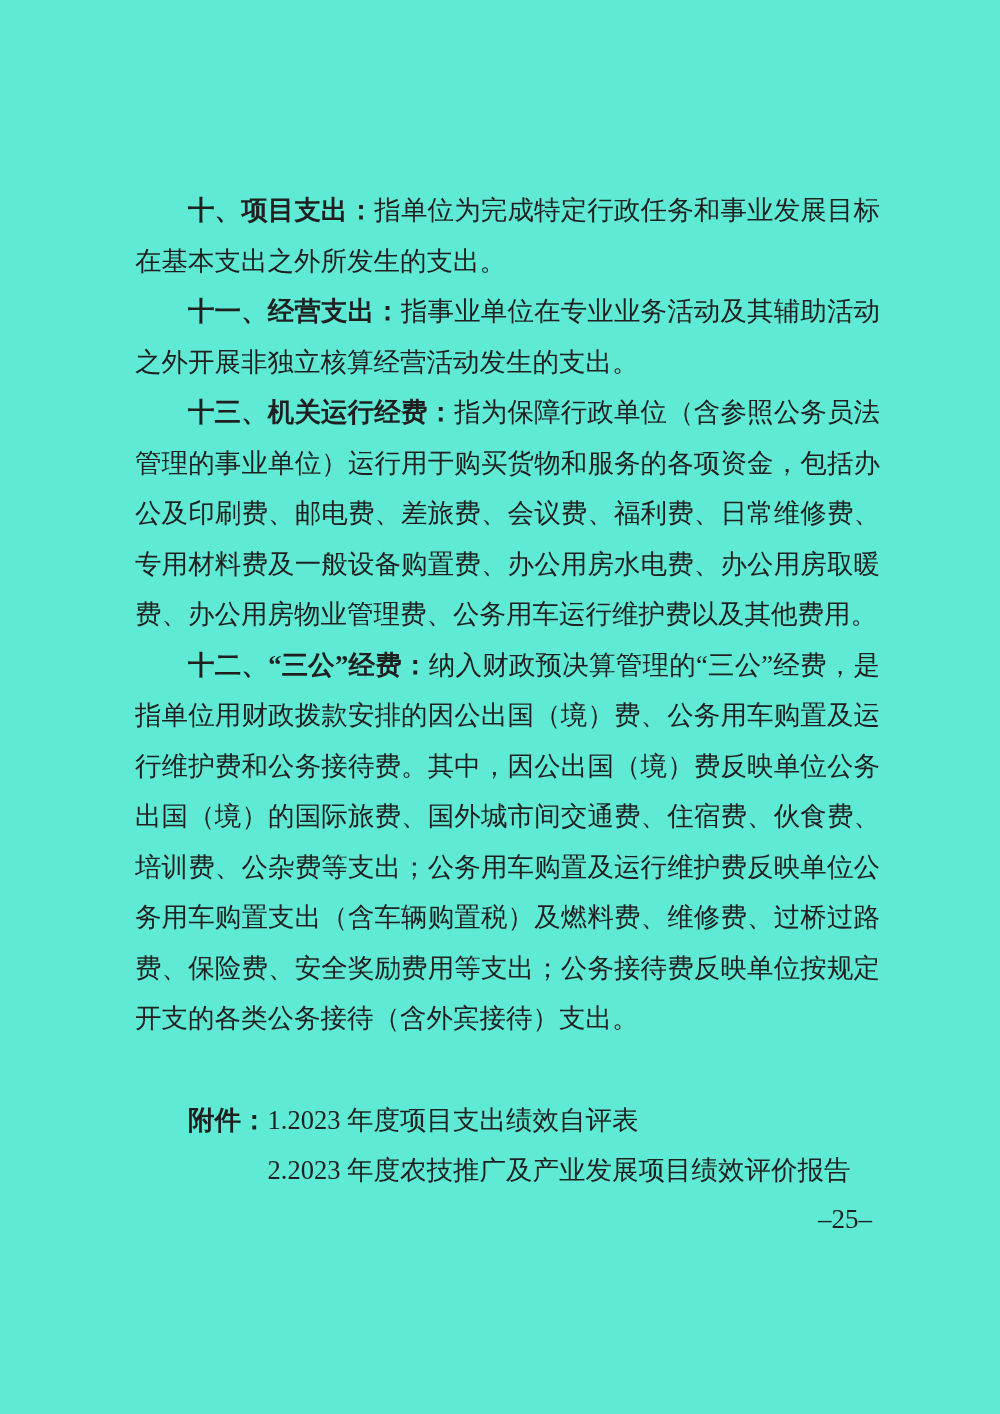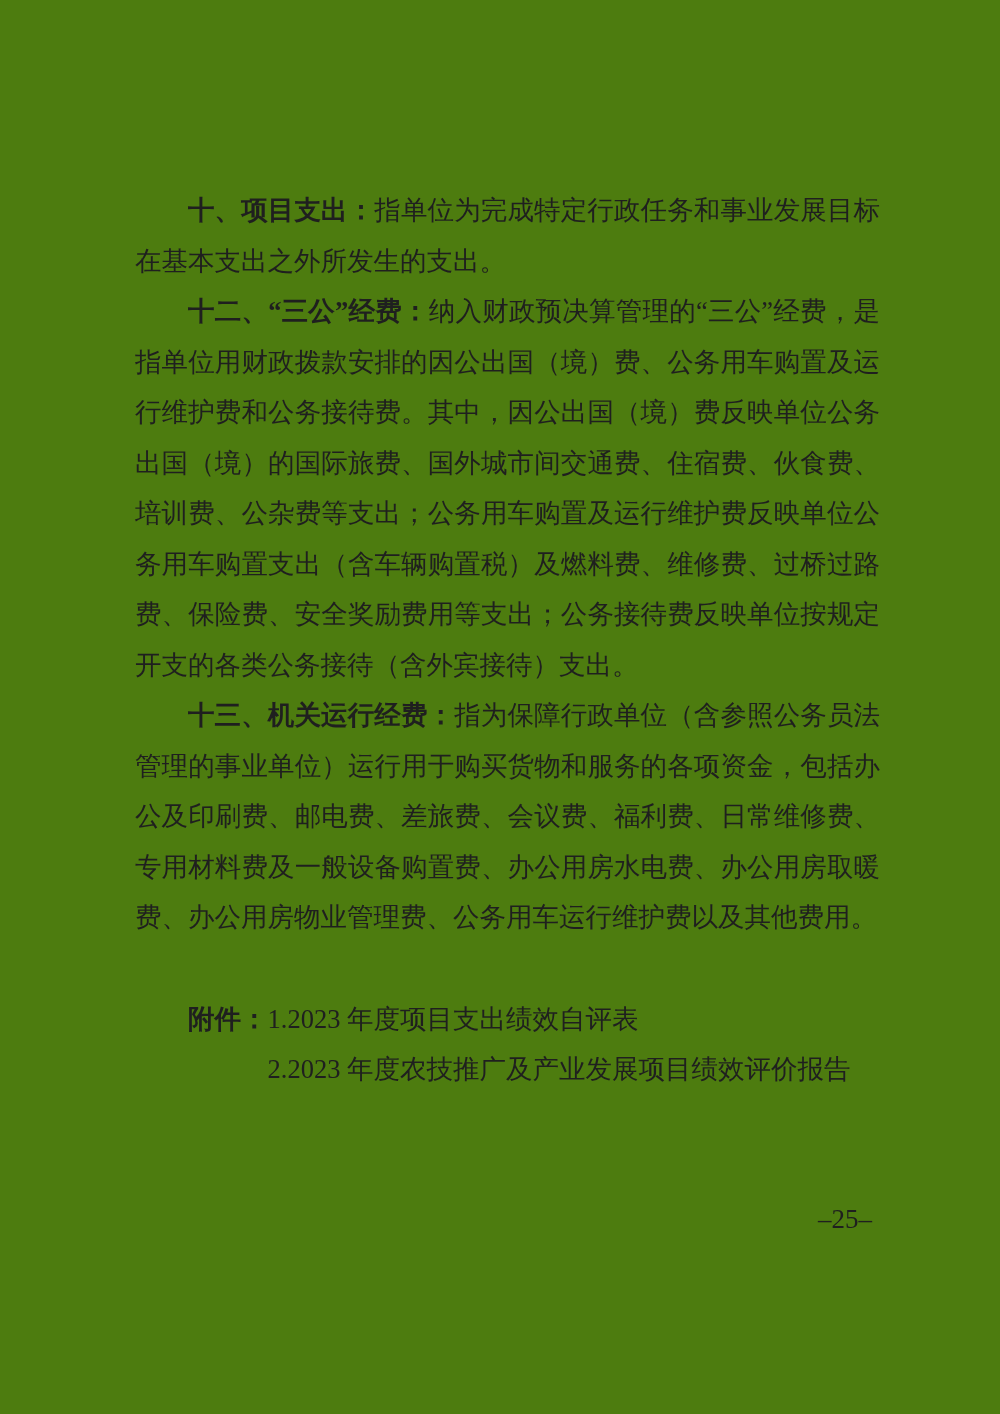--- a/index.html
+++ b/index.html
@@ -4,21 +4,21 @@
 <style>
   html, body {
     margin: 0;
     padding: 0;
     background: #ffffff;
   }
   .page {
     position: relative;
     width: 1000px;
     height: 1414px;
-    background: #4d7c0f;
+    background: #5eead4;
     overflow: hidden;
     font-family: "Liberation Serif", "DejaVu Serif", serif;
     color: #1f1f1f;
   }
   .doc-body {
     position: absolute;
     left: 135px;
     top: 185px;
     width: 745px;
     font-size: 26.5px;
@@ -62,24 +62,25 @@
   }
 </style>
 </head>
 <body>
 
 <div class="page">
   <div class="doc-body">
 
     <p class="para"><span class="lead">十、项目支出：</span><span>指单位为完成特定行政任务和事业发展目标在基本支出之外所发生的支出。</span></p>
 
+    <p class="para"><span class="lead">十一、经营支出：</span><span>指事业单位在专业业务活动及其辅助活动之外开展非独立核算经营活动发生的支出。</span></p>
+
+    <p class="para"><span class="lead">十三、机关运行经费：</span><span>指为保障行政单位（含参照公务员法管理的事业单位）运行用于购买货物和服务的各项资金，包括办公及印刷费、邮电费、差旅费、会议费、福利费、日常维修费、专用材料费及一般设备购置费、办公用房水电费、办公用房取暖费、办公用房物业管理费、公务用车运行维护费以及其他费用。</span></p>
 
     <p class="para"><span class="lead">十二、“三公”经费：</span><span>纳入财政预决算管理的“三公”经费，是指单位用财政拨款安排的因公出国（境）费、公务用车购置及运行维护费和公务接待费。其中，因公出国（境）费反映单位公务出国（境）的国际旅费、国外城市间交通费、住宿费、伙食费、培训费、公杂费等支出；公务用车购置及运行维护费反映单位公务用车购置支出（含车辆购置税）及燃料费、维修费、过桥过路费、保险费、安全奖励费用等支出；公务接待费反映单位按规定开支的各类公务接待（含外宾接待）支出。</span></p>
-
-    <p class="para"><span class="lead">十三、机关运行经费：</span><span>指为保障行政单位（含参照公务员法管理的事业单位）运行用于购买货物和服务的各项资金，包括办公及印刷费、邮电费、差旅费、会议费、福利费、日常维修费、专用材料费及一般设备购置费、办公用房水电费、办公用房取暖费、办公用房物业管理费、公务用车运行维护费以及其他费用。</span></p>
 
     <div class="attachments">
       <span class="attach-label">附件：</span>
       <div class="attach-items">
         <div class="attach-item">1.2023 年度项目支出绩效自评表</div>
         <div class="attach-item">2.2023 年度农技推广及产业发展项目绩效评价报告</div>
       </div>
     </div>
 
   </div>

